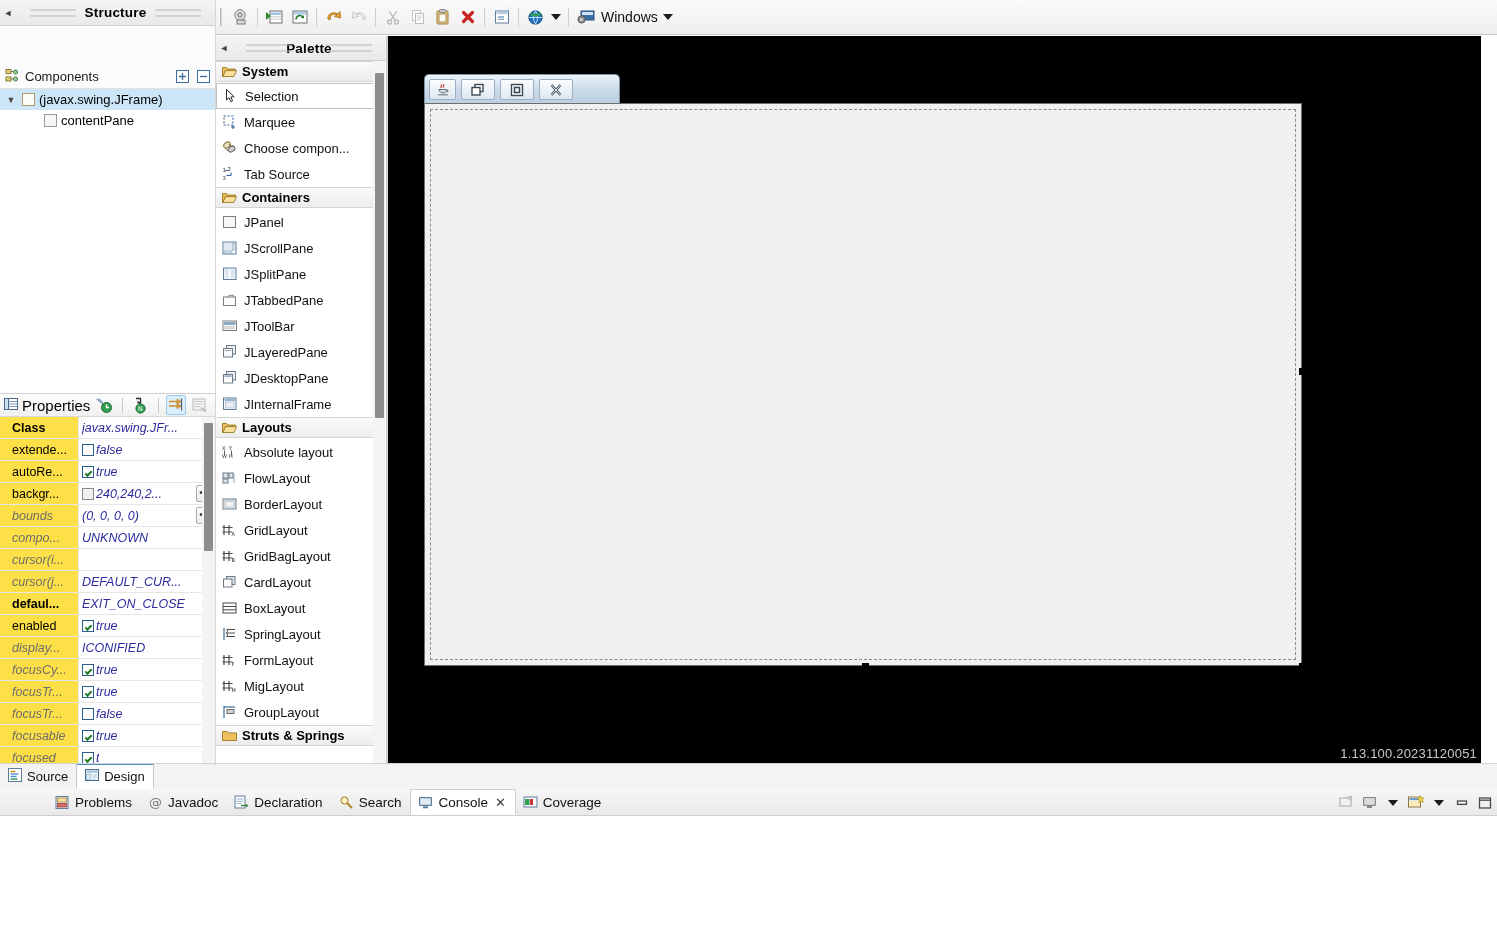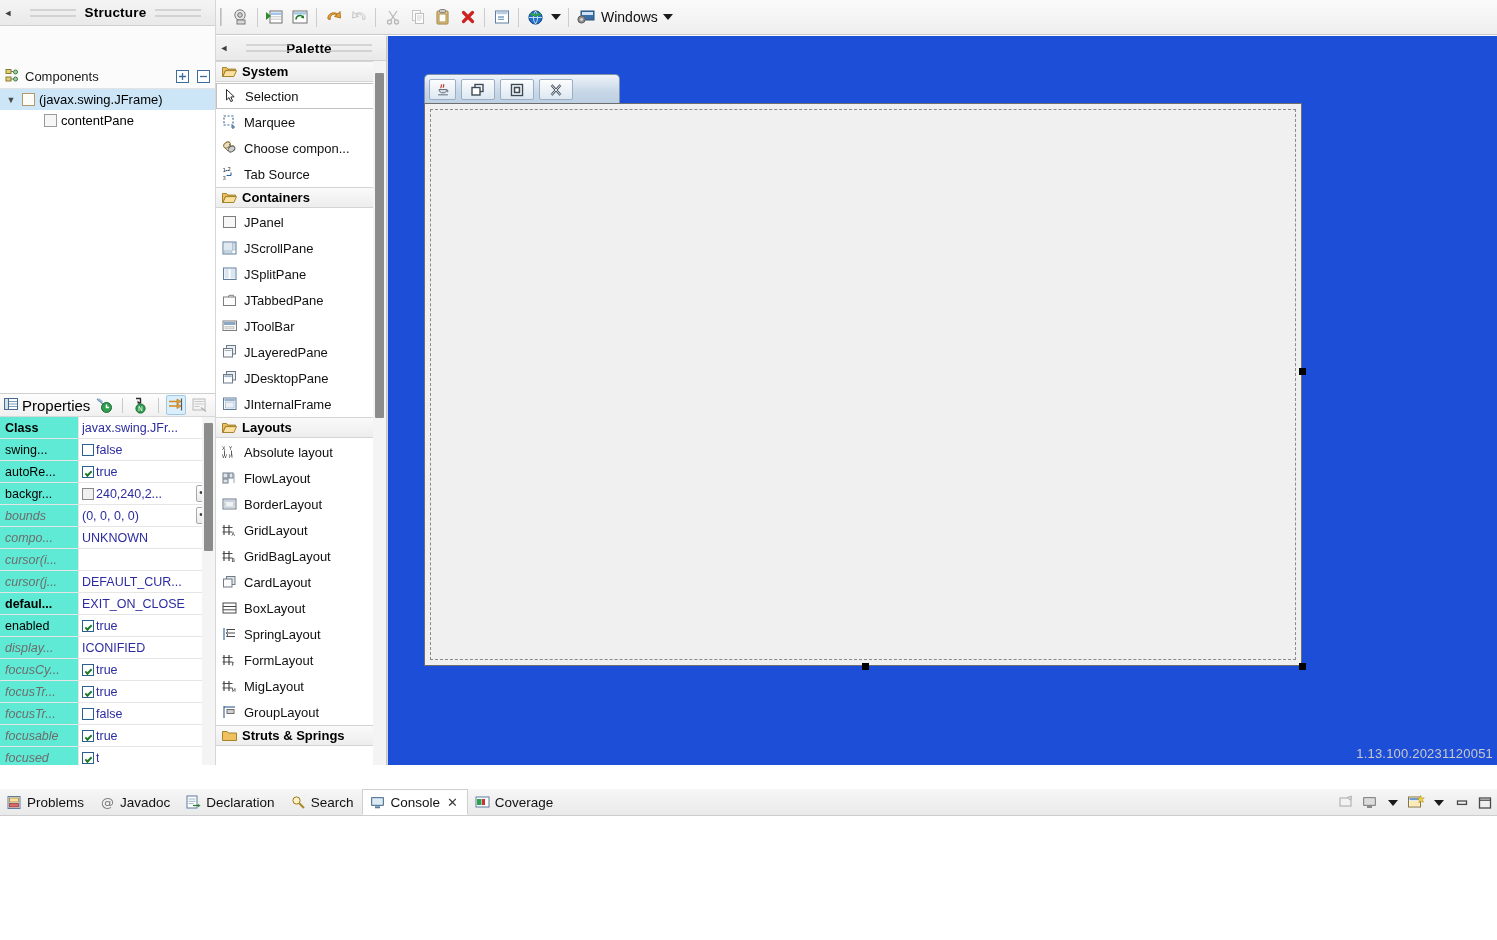--- a/index.html
+++ b/index.html
@@ -81,31 +81,31 @@
   .prop-header .ph-label { flex: 1; font-size: 15px; }
   .ptool { width: 21px; height: 20px; display:flex; align-items:center; justify-content:center; }
   .ptool.active { background: #dbeefc; border: 1px solid #9cc9e6; border-radius: 2px; }
   .ptool.sep { width: 7px; }
   .ptool.sep i { display:block; width:1px; height:15px; background:#c9c9c9; }
 
   .prop-table { position: relative; background: #fff; height: 348px; overflow: hidden; }
   .prow { display: flex; height: 22px; border-bottom: 1px solid #e6e6e6; align-items: stretch; }
   .prow .pname {
     width: 79px; flex: 0 0 79px; display:flex; align-items:center;
-    padding-left: 5px; font-size: 12.5px; overflow: hidden; white-space: nowrap;
-    background: #5eead4; border-right: 1px solid #e6e6e6;
+    padding-left: 12px; font-size: 12.5px; overflow: hidden; white-space: nowrap;
+    background: #fde047; border-right: 1px solid #e6e6e6;
   }
   .prow .pname.bold { font-weight: bold; color:#000; }
   .prow .pname.ital { font-style: italic; color:#6d6d6d; }
   .prow .pval {
     flex: 1; display: flex; align-items: center; gap: 2px;
     padding-left: 3px; padding-right: 2px;
     font-size: 12.5px; color: #2c2ca0; overflow: hidden; white-space: nowrap;
   }
-  .prow .pval .vtext { overflow:hidden; text-overflow: clip; white-space: nowrap; }
+  .prow .pval .vtext { overflow:hidden; text-overflow: clip; white-space: nowrap; font-style: italic; }
   .cbox { width: 12px; height: 12px; border: 1px solid #2b5f8e; background: #fff; flex:0 0 12px; position: relative; }
   .cbox.checked:after {
     content: ""; position: absolute; left: 2px; top: 4px; width: 5px; height: 2px;
     border-left: 2px solid #1f7a27; border-bottom: 2px solid #1f7a27;
     transform: rotate(-45deg);
   }
   .cbox.gray { border-color: #8a8a8a; }
   .ellipsis-btn {
     margin-left: auto; width: 17px; height: 17px; flex: 0 0 17px;
     border: 1px solid #a9a9a9; background: linear-gradient(to bottom,#fefefe,#eceaea);
@@ -135,22 +135,22 @@
   }
   .pal-item {
     height: 26px; display: flex; align-items: center; gap: 6px; padding-left: 6px;
     font-size: 13px; color: #111;
   }
   .pal-item.selected { background: #ffffff; border: 1px solid #c2c2c2; text-align: center; }
   .pal-icon { width: 16px; height: 16px; flex: 0 0 16px; display:flex; align-items:center; justify-content:center; }
 
   
   #editor {
-    position: absolute; left: 388px; top: 36px; right: 0; height: 729px;
-    background: #1d4ed8;
+    position: absolute; left: 388px; top: 36px; right: 16px; height: 729px;
+    background: #000000;
     text-align: center;
   }
   #canvas-frame {
     position: absolute; left: 36px; top: 38px; width: 878px; height: 592px;
   }
   .jframe-title {
     position: absolute; left: 0; top: 0; width: 196px; height: 30px;
     background: linear-gradient(to bottom,#eef3f9,#c9d8e8 55%,#bccfe2);
     border: 1px solid #7f93a8; border-bottom: none;
     border-top-left-radius: 5px; border-top-right-radius: 5px;
@@ -213,20 +213,21 @@
 
   
   #bottom-views {
     position: absolute; left: 0; top: 789px; width: 1497px; height: 151px;
     background: #ffffff;
   }
   .bv-tabbar {
     height: 27px; display: flex; align-items: flex-end; position: relative;
     background: linear-gradient(to bottom,#f6f6f6,#e9e9e9);
     border-bottom: 1px solid #cdcdcd;
+    padding-left: 48px;
   }
   .bv-tab {
     height: 26px; display: flex; align-items: center; gap: 5px; padding: 0 9px 0 7px;
     font-size: 13.5px; color: #111;
   }
   .bv-tab.active {
     background: #ffffff; border-left: 1px solid #cfcfcf; border-right: 1px solid #cfcfcf;
     border-top: 1px solid #cfcfcf; border-bottom: 1px solid #ffffff;
   }
   .bv-close { font-size: 13px; color: #3a3a3a; margin-left: 2px; }
@@ -457,21 +458,21 @@
 
     <div class="prop-table">
 
     <div class="prow">
           <div class="pname bold">Class</div>
           <div class="pval">
             <span class="vtext">javax.swing.JFr...</span>
           </div>
         </div>
         <div class="prow">
-          <div class="pname ">swing...</div>
+          <div class="pname ">extende...</div>
           <div class="pval">
             <span class="cbox"></span>
             <span class="vtext">false</span>
           </div>
         </div>
         <div class="prow">
           <div class="pname ">autoRe...</div>
           <div class="pval">
             <span class="cbox checked"></span>
             <span class="vtext">true</span>
@@ -885,20 +886,45 @@
       </div>
 
       <div class="handle" style="right:-4px; top:294px;"></div>
       <div class="handle" style="left:438px; bottom:-4px;"></div>
       <div class="handle" style="right:-4px; bottom:-4px;"></div>
     </div>
 
     <div id="version-label">1.13.100.20231120051</div>
   </div>
 
+  <div id="editor-tabs">
+    <div class="etab">
+      <span>
+        <svg width="14" height="14" viewBox="0 0 14 14">
+          <rect x="0.5" y="0.5" width="13" height="13" fill="#fff" stroke="#5f7d9b"></rect>
+          <path d="M2.5 3.5h5" stroke="#d58b1a" stroke-width="1.4"></path>
+          <path d="M2.5 6h8" stroke="#4a8fd4" stroke-width="1.4"></path>
+          <path d="M2.5 8.5h6" stroke="#4a8fd4" stroke-width="1.4"></path>
+          <path d="M2.5 11h7" stroke="#2f9e4f" stroke-width="1.4"></path>
+        </svg>
+      </span>
+      <span>Source</span>
+    </div>
+    <div class="etab active">
+      <span>
+        <svg width="14" height="14" viewBox="0 0 14 14">
+          <rect x="0.5" y="1.5" width="13" height="11" fill="#fff" stroke="#4a6c8c"></rect>
+          <rect x="1.5" y="2.5" width="11" height="2.2" fill="#9fc0de"></rect>
+          <rect x="1.5" y="6" width="4.5" height="5.5" fill="#d7e6f3" stroke="#8fb2d0" stroke-width="0.7"></rect>
+          <path d="M7.5 7h4.5 M7.5 9h4.5 M7.5 11h3" stroke="#9fb8cd" stroke-width="0.9"></path>
+        </svg>
+      </span>
+      <span>Design</span>
+    </div>
+  </div>
 
   <div id="bottom-views">
     <div class="bv-tabbar" id="bv-tabbar">
 
       <div class="bv-tab">
           <span style="display: flex;">
             <svg width="15" height="15" viewBox="0 0 15 15">
               <rect x="1" y="1.5" width="12" height="12" fill="#e8eef4" stroke="#5f7d9b"></rect>
               <rect x="2.5" y="3" width="9" height="4" fill="#fbe0a0" stroke="#9a7a1e" stroke-width="0.7"></rect>
               <rect x="2.5" y="8.5" width="9" height="3.5" fill="#d96a6a" stroke="#8e2f2f" stroke-width="0.7"></rect>

